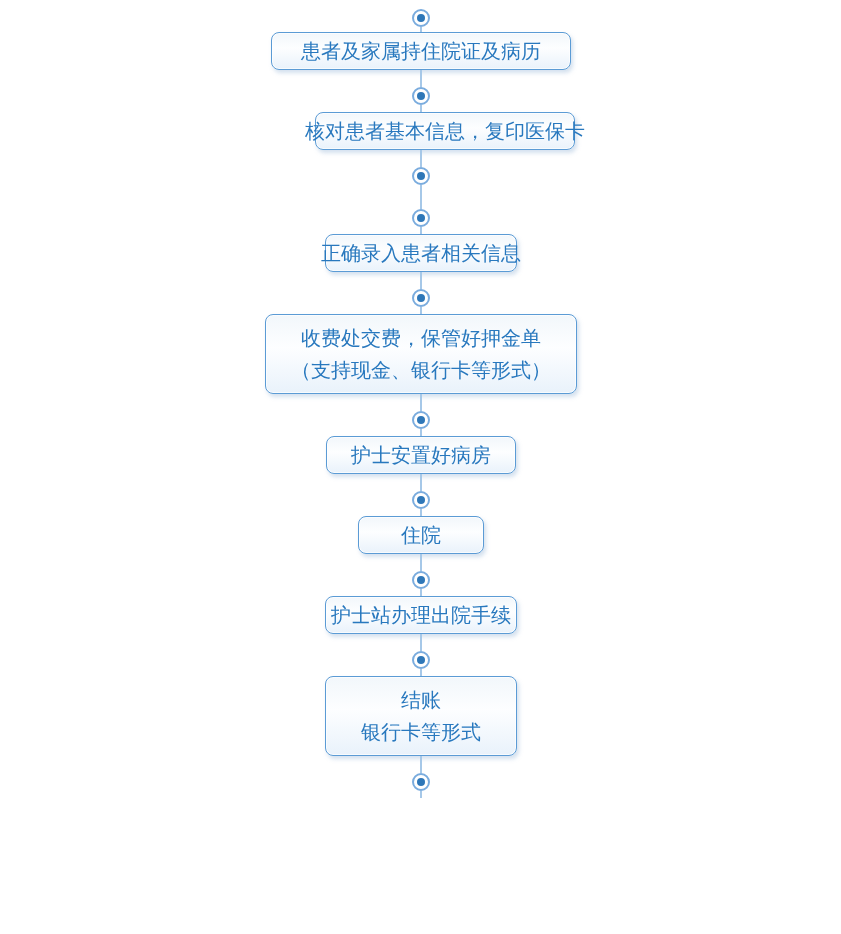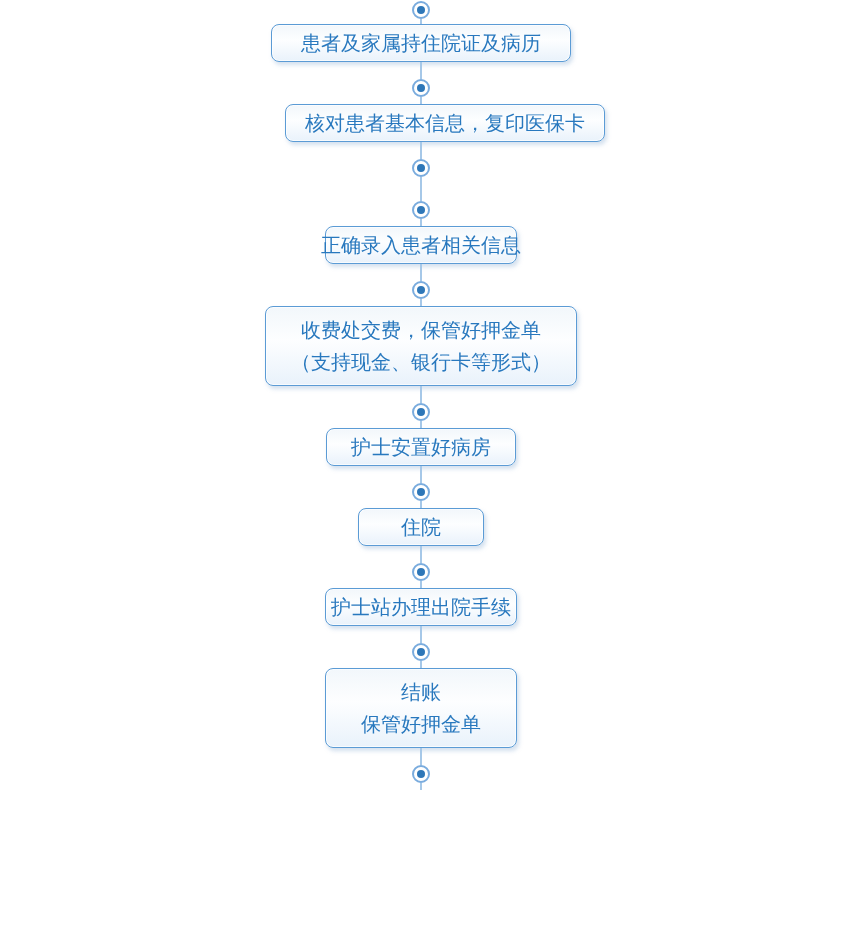--- a/index.html
+++ b/index.html
@@ -10,21 +10,21 @@
     font-family: "Liberation Sans", sans-serif;
     overflow: hidden;
   }
   .flow {
     position: relative;
     left: 21px;
     width: 800px;
     display: flex;
     flex-direction: column;
     align-items: center;
-    padding-top: 1px;
+    padding-top: 9px;
   }
   
   .node {
     border: 1px solid #5B9BD5;
     border-radius: 8px;
     background: linear-gradient(180deg, #F2F7FB 0%, #FDFEFF 42%, #E9F2FB 100%);
     box-shadow: 2px 3px 4px rgba(130, 165, 205, 0.35),
                 inset 0 0 0 1px rgba(255, 255, 255, 0.65);
     color: #2878BE;
     font-size: 20px;
@@ -33,21 +33,21 @@
     flex-direction: column;
     align-items: center;
     justify-content: center;
     text-align: center;
     flex-shrink: 0;
   }
   .node .node-line { line-height: 32px; white-space: nowrap; }
   .h80 { height: 80px; }
   .emph { font-weight: bold; font-size: 28px; }
   .w300 { width: 300px; }
-  .w320 { width: 320px; margin-left: 48px; }
+  .w320 { width: 260px; margin-left: 48px; }
   .w440 { width: 440px; }
   .w240 { width: 192px; }
   .w312 { width: 312px; align-items: center; }
   .w190 { width: 190px; }
   .w150 { width: 126px; }
   .w192 { width: 192px; }
   .w152 { width: 152px; }
   
   .conn {
     display: flex;
@@ -178,21 +178,21 @@
   <div class="conn">
     <div class="vline vt"></div>
     <div class="dot">
         <span class="dot-core"></span>
       </div>
     <div class="vline vb"></div>
   </div>
 
   <div class="node w192 h80">
     <div class="node-line">结账</div>
-    <div class="node-line">保管好押金单</div>
+    <div class="node-line">银行卡等形式</div>
   </div>
 
   <div class="conn">
     <div class="vline vt"></div>
     <div class="dot">
         <span class="dot-core"></span>
       </div>
     <div class="vline vb"></div>
   </div>
 

